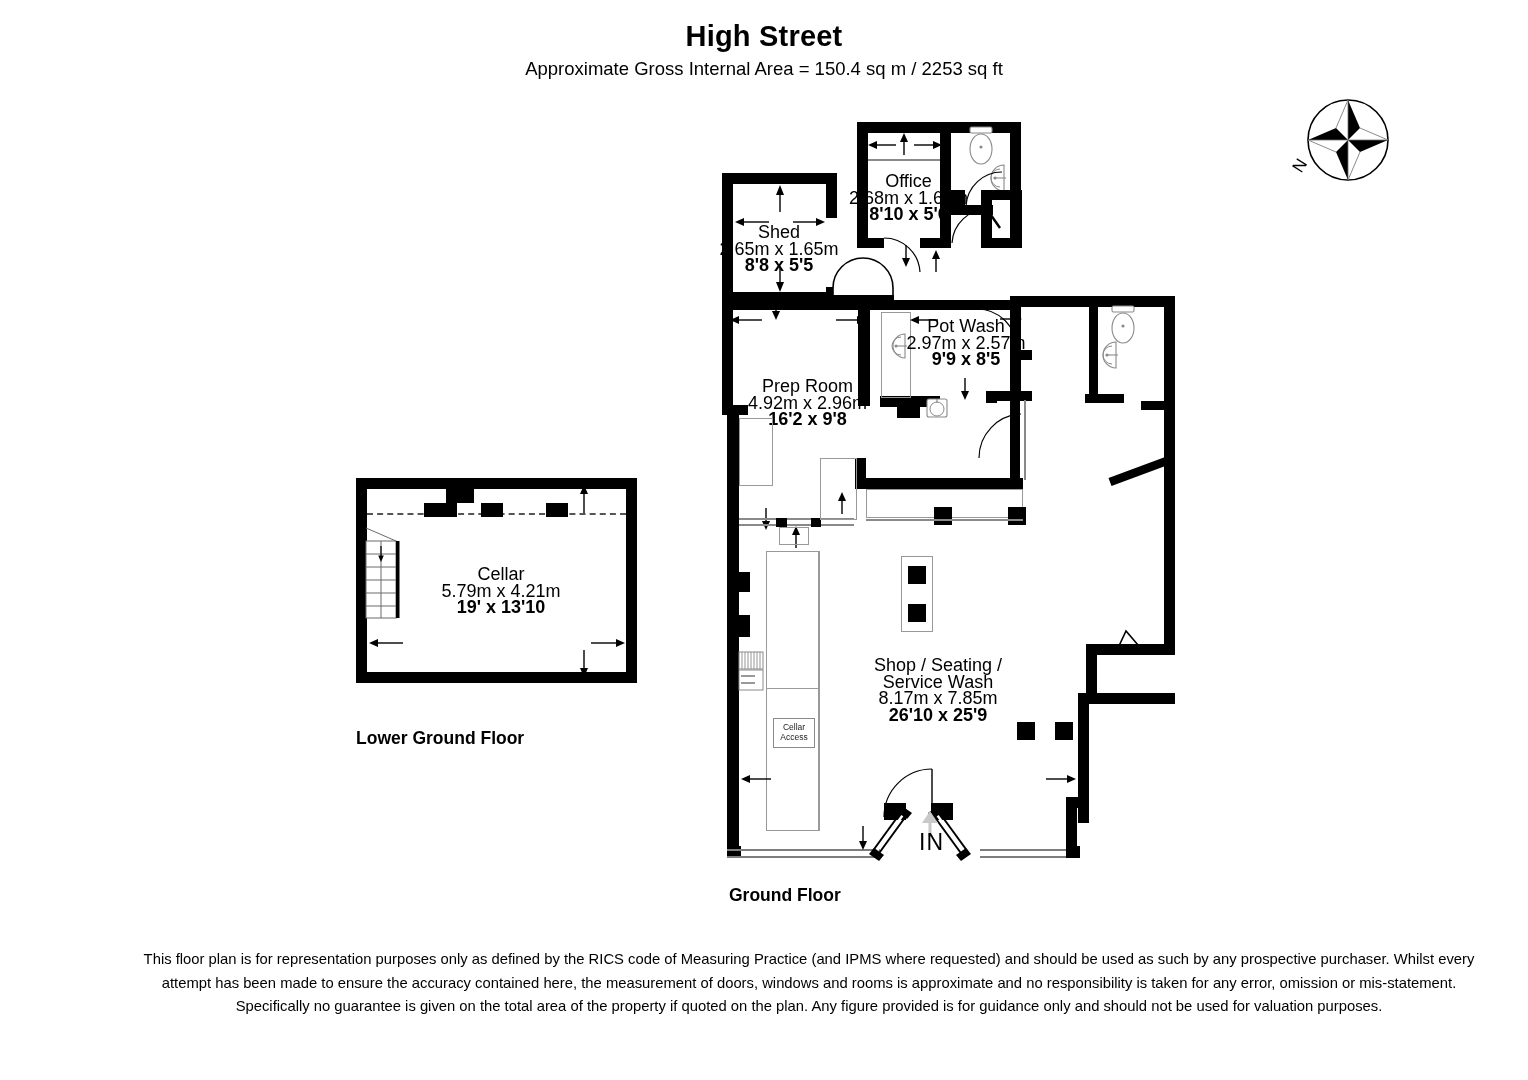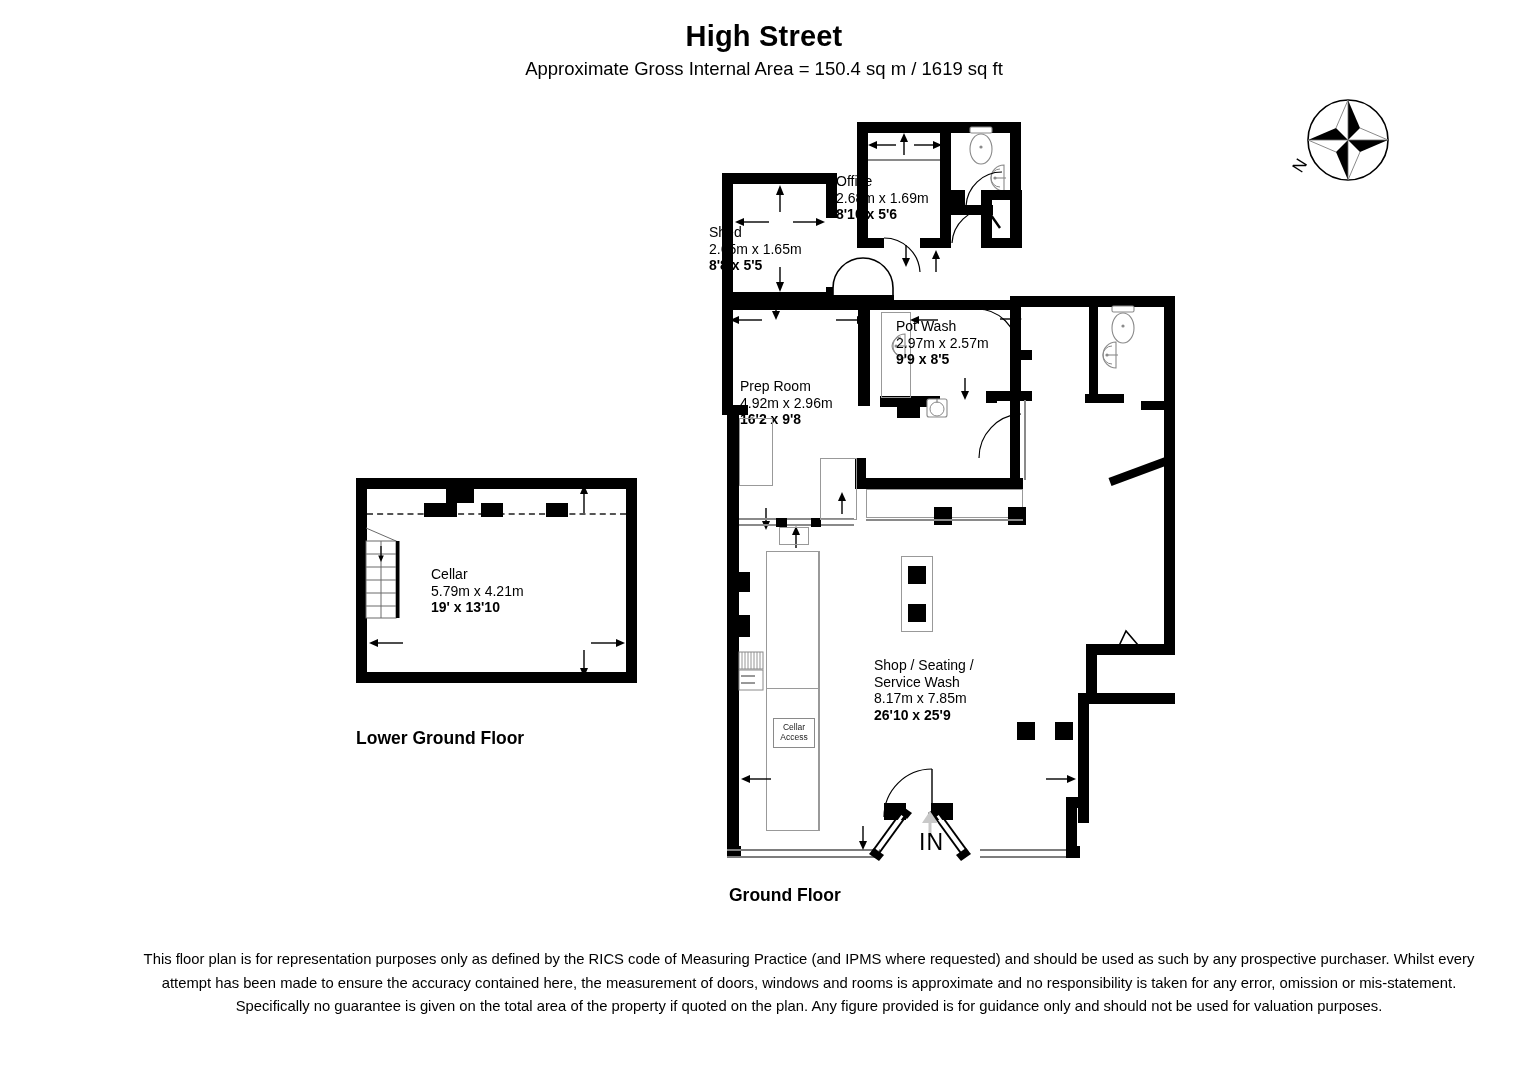--- a/index.html
+++ b/index.html
@@ -27,21 +27,21 @@
     transform:rotate(-58deg);transform-origin:50% 50%;
   }
 
   
   .floor-caption{position:absolute;font-size:17.5px;font-weight:bold;}
   #cap-lower{left:356px;top:705px;margin-top:23px;}
   #cap-ground{left:729px;top:885px;}
 
   
   .room-label{
-    position:absolute;text-align:left;font-size:14px;line-height:16.5px;
+    position:absolute;text-align:center;font-size:18px;line-height:16.5px;
     white-space:nowrap;
   }
   .room-label .rl-name{display:block;}
   .room-label .rl-m{display:block;}
   .room-label .rl-ft{display:block;font-weight:bold;}
 
   
   .mini-box{
     position:absolute;border:1px solid #8a8a8a;background:#fff;
     font-size:8.5px;line-height:10px;text-align:center;color:#222;
@@ -68,21 +68,21 @@
     position:absolute;left:95px;top:1028px;width:1340px;text-align:center;
     font-size:14.8px;line-height:23.5px;
   }
 </style>
 </head>
 <body>
 
 <div class="plan-root">
 
   <div id="title">High Street</div>
-  <div id="subtitle">Approximate Gross Internal Area = 150.4 sq m / 1619 sq ft</div>
+  <div id="subtitle">Approximate Gross Internal Area = 150.4 sq m / 2253 sq ft</div>
 
   <div id="compass">
     <svg width="96" height="96" viewBox="0 0 96 96">
       <circle cx="48" cy="48" r="40" fill="#fff" stroke="#000" stroke-width="1.6"></circle>
 
       <polygon points="48,48 48,8 60,36" fill="#000"></polygon>
       <polygon points="48,48 88,48 60,60" fill="#000"></polygon>
       <polygon points="48,48 48,88 36,60" fill="#000"></polygon>
       <polygon points="48,48 8,48 36,36" fill="#000"></polygon>
 
@@ -421,21 +421,21 @@
     </svg>
     <svg style="left:1044px;top:772px;" width="34" height="14" viewBox="0 0 34 14">
       <line x1="2" y1="7" x2="26" y2="7" stroke="#000" stroke-width="1.4"></line>
       <polygon points="32,7 23,3 23,11" fill="#000"></polygon>
     </svg>
     <svg style="left:857px;top:826px;" width="12" height="26" viewBox="0 0 12 26">
       <line x1="6" y1="0" x2="6" y2="16" stroke="#000" stroke-width="1.4"></line>
       <polygon points="6,24 2,15 10,15" fill="#000"></polygon>
     </svg>
 
-    <div class="room-label" style="left:874px;top:657px;width:180px;">
+    <div class="room-label" style="left:848px;top:657px;width:180px;">
       <span class="rl-name">Shop / Seating /</span>
       <span class="rl-name">Service Wash</span>
       <span class="rl-m">8.17m x 7.85m</span>
       <span class="rl-ft">26'10 x 25'9</span>
     </div>
 
     <svg style="left:884px;top:769px;" width="56" height="50" viewBox="0 0 56 50">
       <path d="M0 48 A48 48 0 0 1 48 0" fill="none" stroke="#000" stroke-width="1.2"></path>
       <line x1="48" y1="0" x2="48" y2="40" stroke="#000" stroke-width="1.4"></line>
     </svg>

